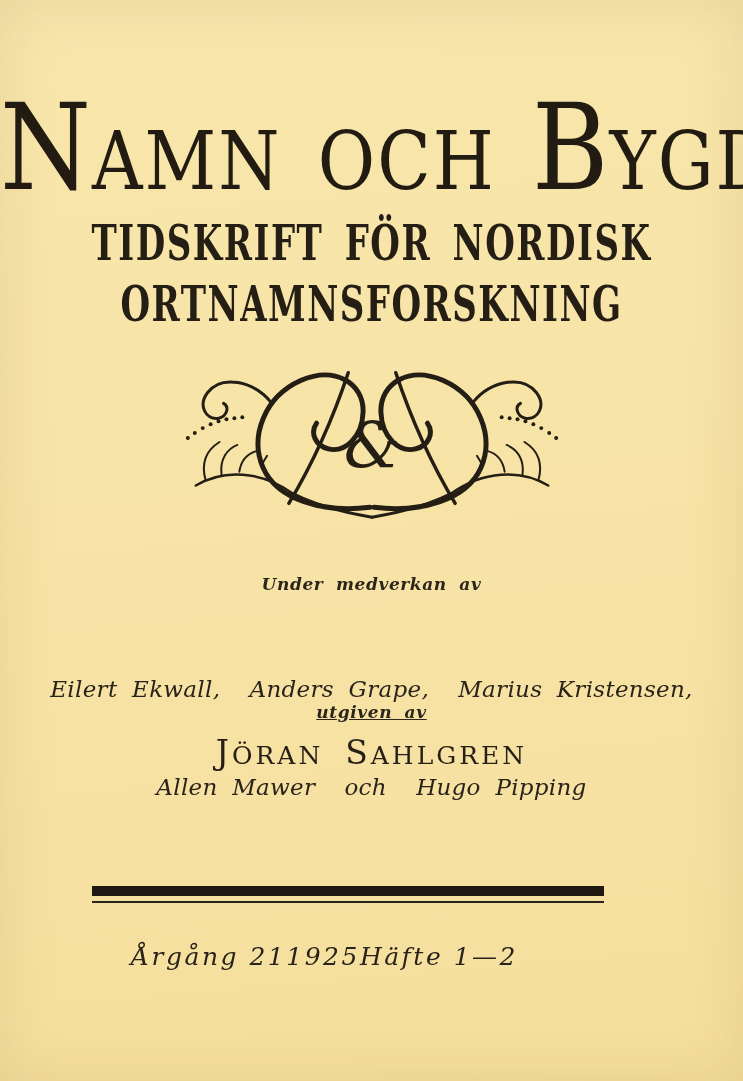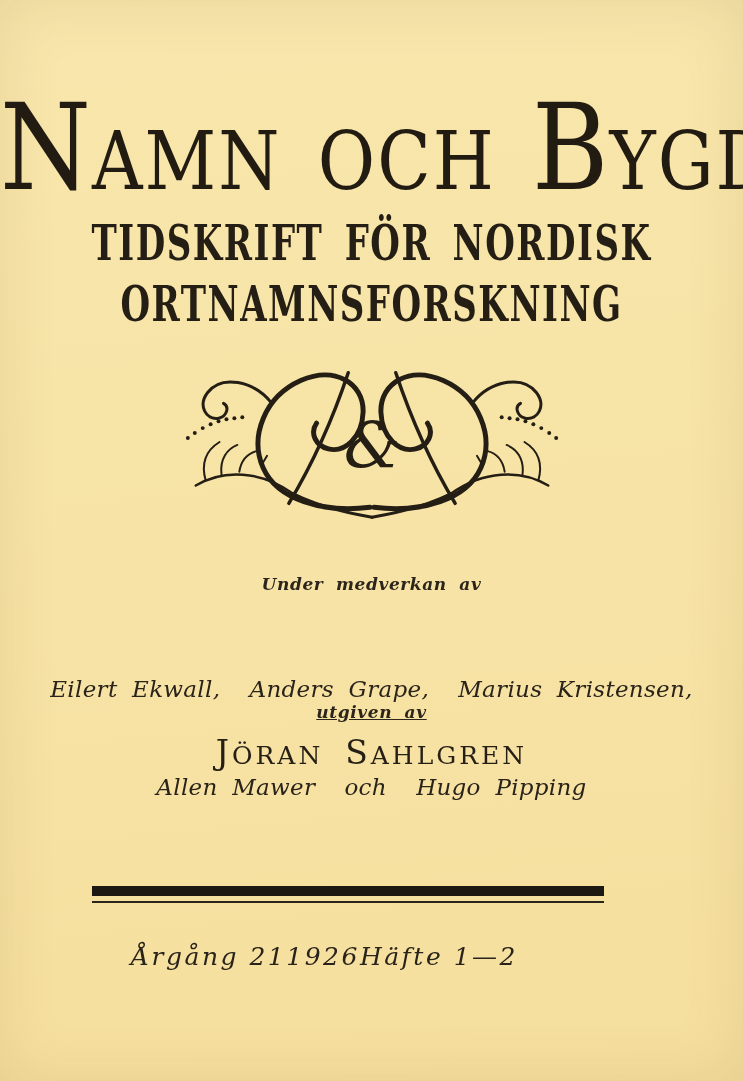--- a/index.html
+++ b/index.html
@@ -127,17 +127,17 @@
 
   <div class="editor-name"><span class="big">J</span><span class="small">ÖRAN</span><span class="small">  </span><span class="big">S</span><span class="small">AHLGREN</span></div>
 
   <div class="rules">
     <div class="rule-thick"></div>
     <div class="rule-thin"></div>
   </div>
 
   <div class="footer-row">
     <span>Årgång 21</span>
-    <span>1926</span>
+    <span>1925</span>
     <span>Häfte 1—2</span>
   </div>
 
 </div>
 
 </body></html>

